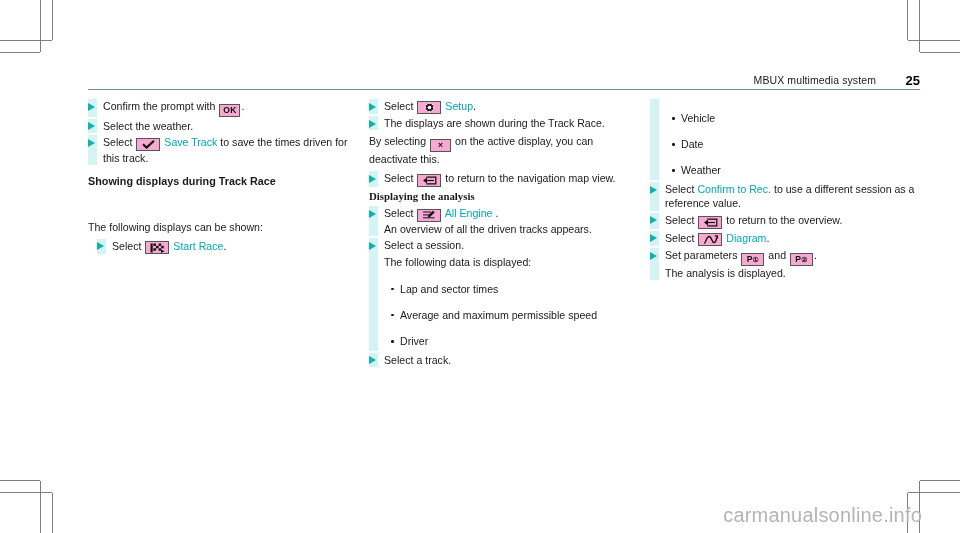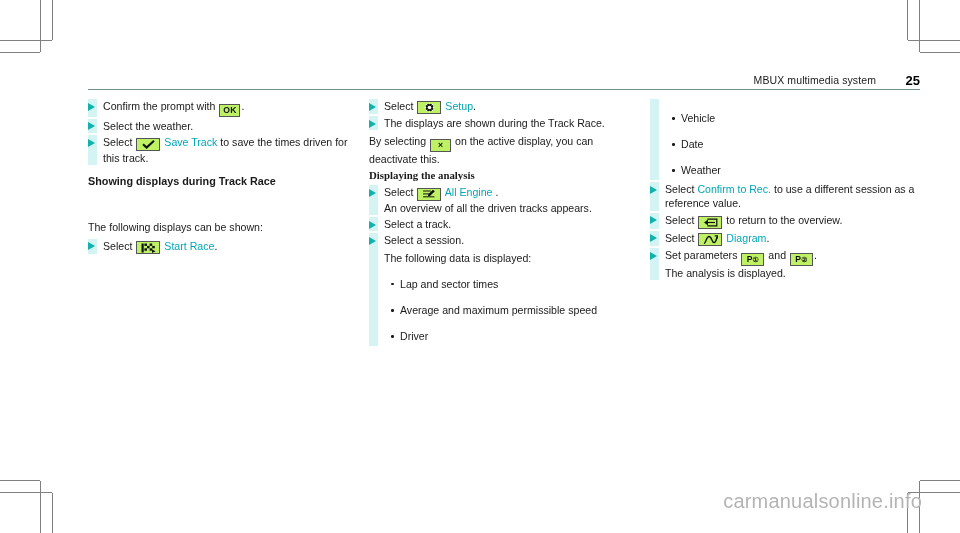--- a/index.html
+++ b/index.html
@@ -149,21 +149,21 @@
   }
   
   .step .body ul.dots li { padding-left: 16px; margin-top: 12px; }
 
   
   .keybox {
     display: inline-flex;
     align-items: center;
     justify-content: center;
     border: 1px solid #555;
-    background: #bef264;
+    background: #f9a8d4;
     vertical-align: -3px;
     box-sizing: border-box;
     height: 13px;
     min-width: 21px;
     padding: 0 2px;
     margin: 0 1px;
   }
   .keybox.txt {
     font-size: 8.6px;
     font-weight: bold;
@@ -179,21 +179,21 @@
   }
   .sub {
     font-size: 7px;
     vertical-align: -1px;
   }
 
   
   .watermark {
     position: absolute;
     right: 38px;
-    bottom: 20px;
+    bottom: 6px;
     font-size: 20px;
     color: #b4b4b4;
     letter-spacing: .2px;
     font-family: "Liberation Sans", sans-serif;
   }
 </style>
 </head>
 <body>
 
 <div class="crop" style="left:0;top:0;width:120px;height:80px;">
@@ -256,21 +256,21 @@
         <span class="link">Save Track</span>
         <span>to save the times driven for this track.</span>
       </div>
     </div>
 
     <h3 class="subhead">Showing displays during Track Race</h3>
 
     <div class="plain">The following displays can be shown:</div>
 
 
-    <div class="step" style="margin-top:4px;">
+    <div class="step" style="margin-top:4px;margin-left:9px;">
       <div class="bar"></div>
       <div class="body">
         <span>Select</span>
         <span class="keybox icon" style="min-width:24px;">
           <svg width="15" height="10" viewBox="0 0 15 10" aria-hidden="true">
             <rect x="0.5" y="0.5" width="2.2" height="9" fill="#111"></rect>
             <g fill="#111">
               <rect x="3.4" y="0.5" width="2.6" height="2.4"></rect>
               <rect x="8.6" y="0.5" width="2.6" height="2.4"></rect>
               <rect x="6.0" y="2.9" width="2.6" height="2.4"></rect>
@@ -321,20 +321,34 @@
         <div>The displays are shown during the Track Race.</div>
       </div>
     </div>
 
     <div class="plain" style="margin-top:4px;">
       <span>By selecting</span>
       <span class="keybox txt">×</span>
       <span>on the active display, you can deactivate this.</span>
     </div>
 
+    <div class="step" style="margin-top:5px;">
+      <div class="bar"></div>
+      <div class="body">
+        <span>Select</span>
+        <span class="keybox icon" style="min-width:24px;">
+          <svg width="15" height="9" viewBox="0 0 16 10" aria-hidden="true">
+            <path d="M4.5 1.2 H15 V8.8 H4.5" stroke="#111" stroke-width="1.4" fill="none"></path>
+            <path d="M5.0 5 H13" stroke="#111" stroke-width="1.3" fill="none"></path>
+            <path d="M5.2 1.6 L0.8 5 L5.2 8.4 Z" fill="#111"></path>
+          </svg>
+        </span>
+        <span>to return to the navigation map view.</span>
+      </div>
+    </div>
 
     <h3 class="subhead tight">Displaying the analysis</h3>
 
     <div class="step">
       <div class="bar"></div>
       <div class="body">
         <div>
           <span>Select</span>
           <span class="keybox icon" style="min-width:24px;">
             <svg width="14" height="10" viewBox="0 0 15 11" aria-hidden="true">
@@ -348,34 +362,34 @@
           </span>
           <span class="link">All Engine</span>
           <span>.</span>
         </div>
         <div>An overview of all the driven tracks appears.</div>
       </div>
     </div>
 
     <div class="step">
       <div class="bar"></div>
-      <div class="body">Select a track.</div>
-    </div>
-
-    <div class="step">
-      <div class="bar"></div>
       <div class="body">
         <div>Select a session.</div>
         <div style="margin-top:3px;">The following data is displayed:</div>
         <ul class="dots" style="margin-top:3px;">
           <li>Lap and sector times</li>
           <li>Average and maximum permissible speed</li>
           <li>Driver</li>
         </ul>
       </div>
+    </div>
+
+    <div class="step">
+      <div class="bar"></div>
+      <div class="body">Select a track.</div>
     </div>
 
   </div>
 
   <div class="col">
 
     <div class="step cont">
       <div class="bar"></div>
       <div class="body">
         <ul class="dots">

